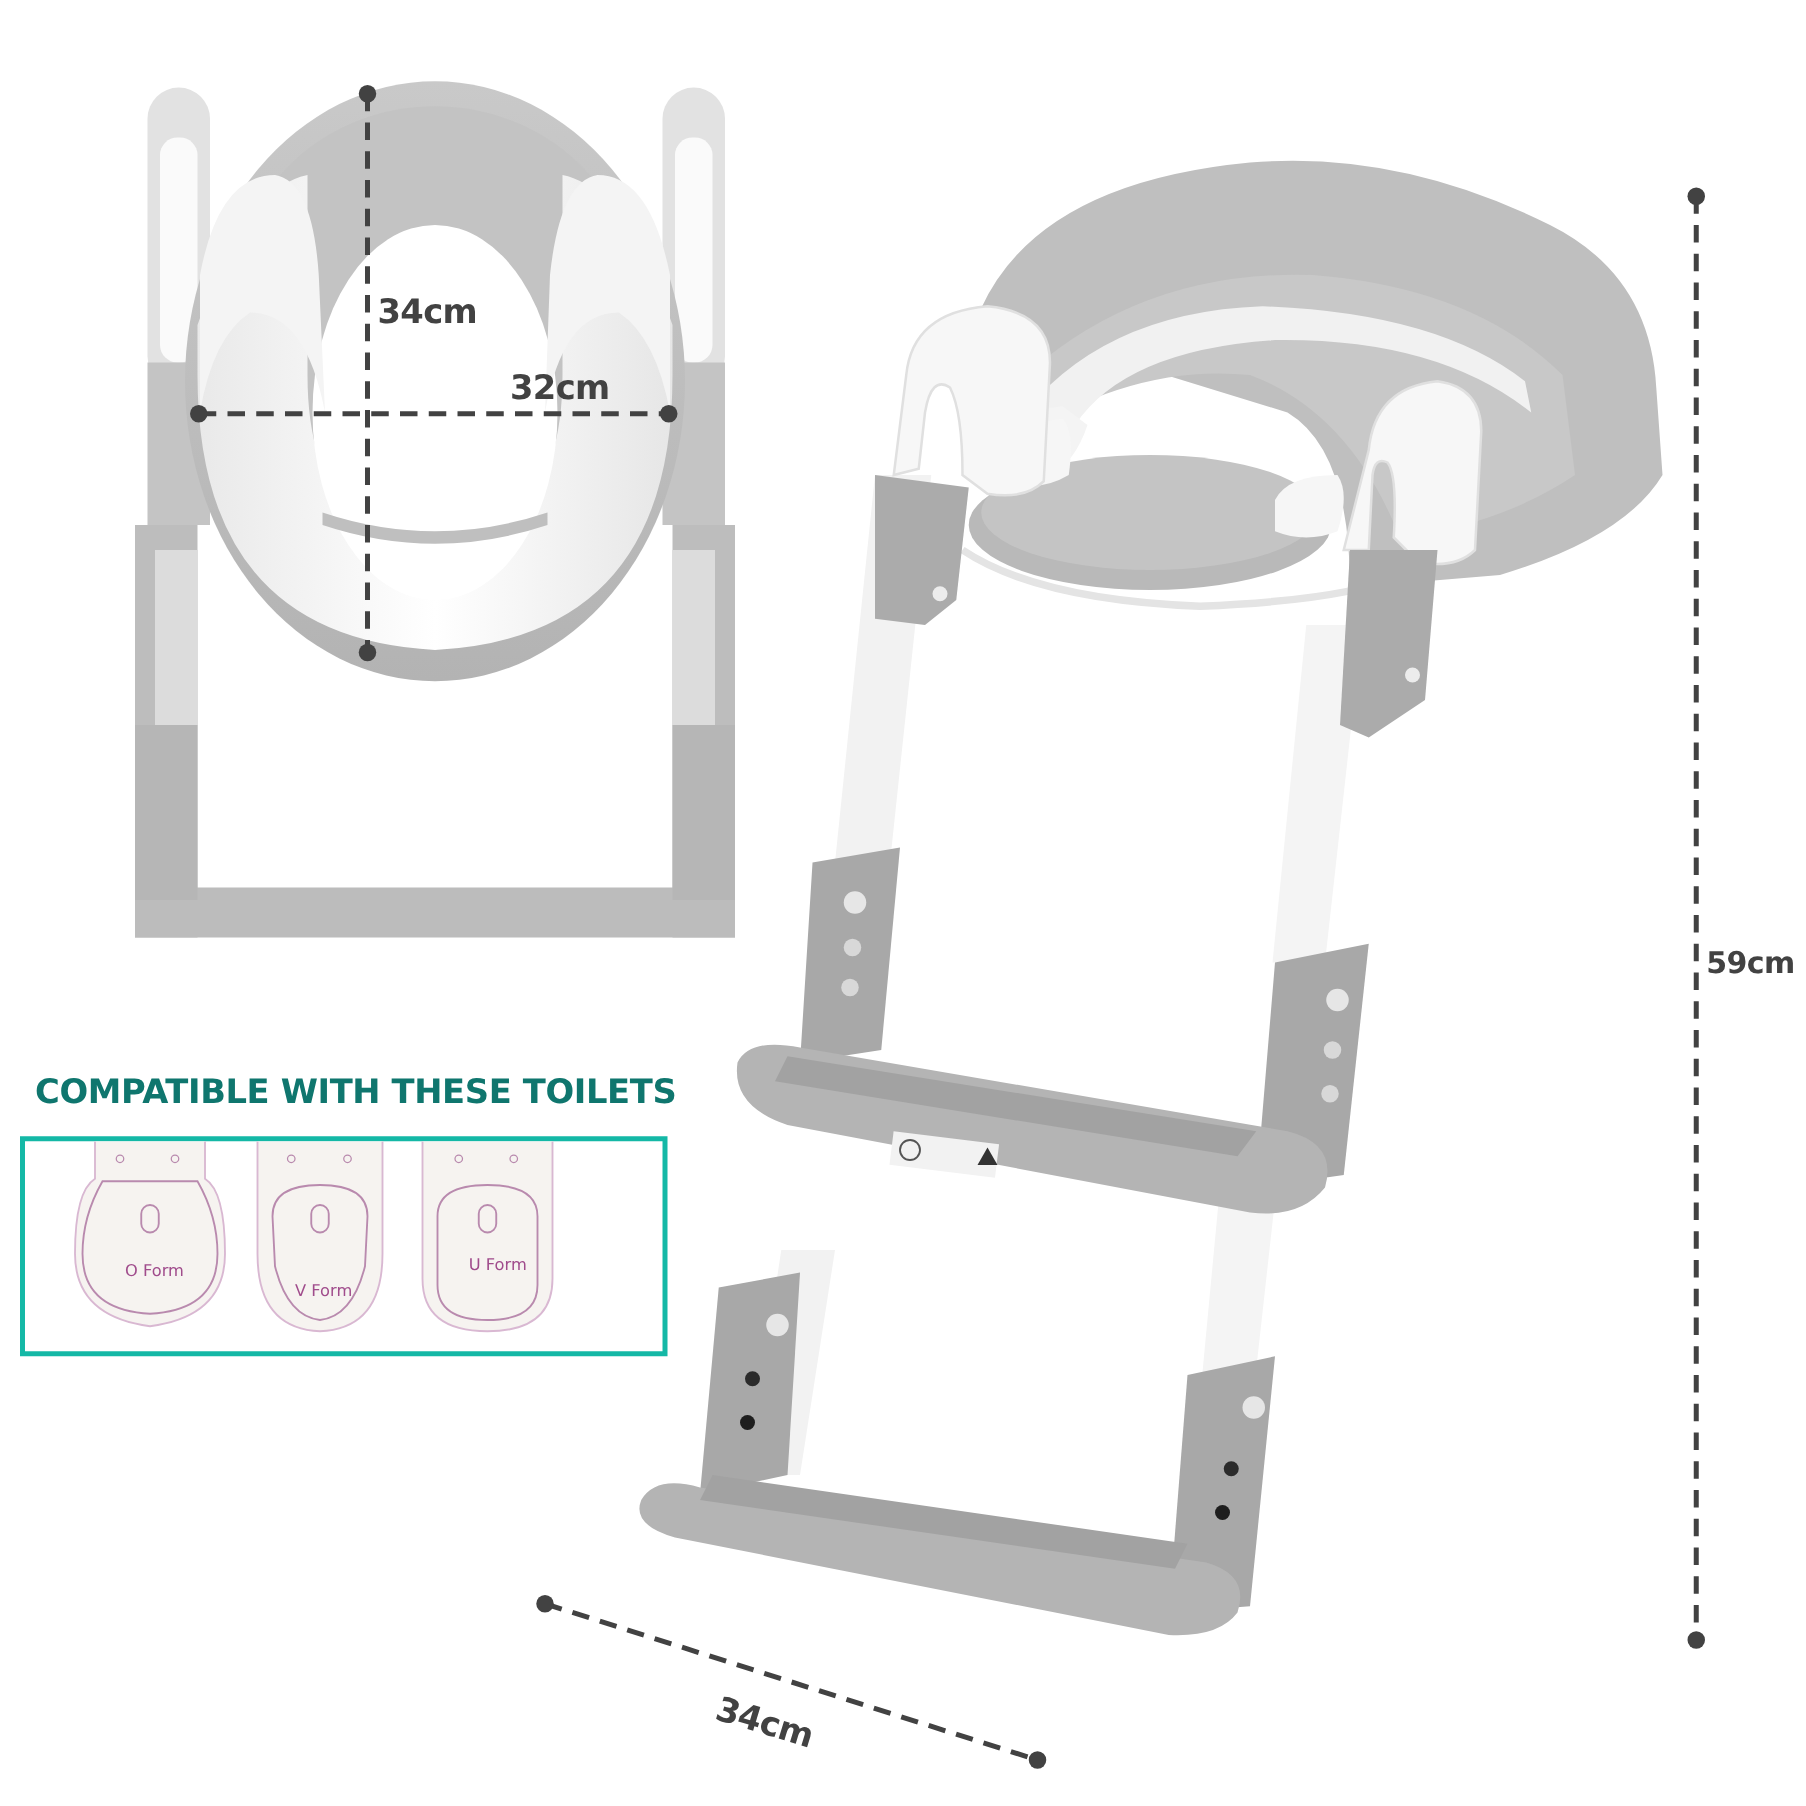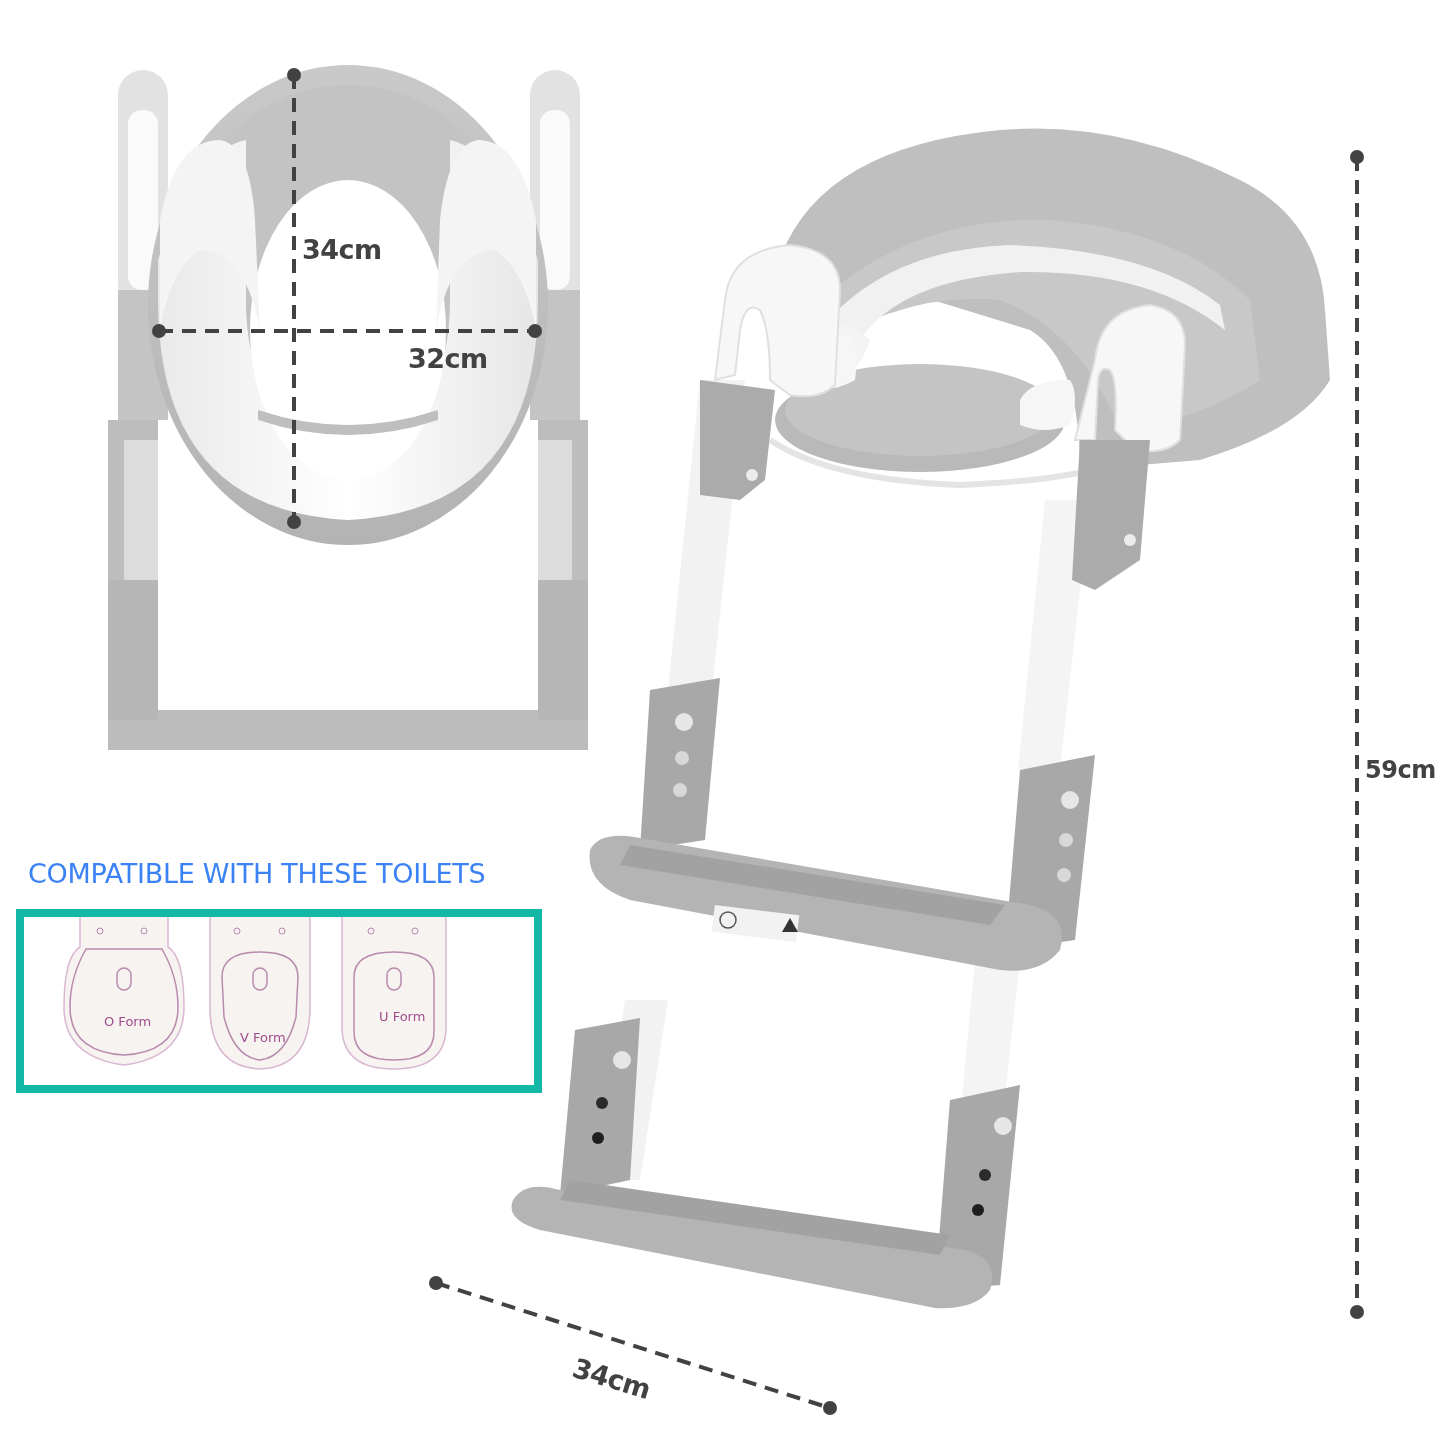--- a/index.html
+++ b/index.html
@@ -1,19 +1,19 @@
 <!DOCTYPE html>
 <html><head>
 <meta charset="utf-8">
 <style>
   html,body{margin:0;padding:0;background:#ffffff;}
   body{width:1445px;height:1445px;position:relative;overflow:hidden;font-family:"DejaVu Sans","Liberation Sans",sans-serif;}
   .dim-label{position:absolute;font-weight:bold;color:#424242;font-size:27px;letter-spacing:-0.5px;font-family:"DejaVu Sans",sans-serif;}
-  .compat-title{position:absolute;left:28px;top:858px;font-size:27px;font-weight:normal;color:#3b82f6;font-family:"DejaVu Sans",sans-serif;letter-spacing:-0.3px;white-space:nowrap;}
-  .compat-box{position:absolute;left:16px;top:909px;width:510px;height:168px;border:8px solid #14b8a6;background:#fff;overflow:hidden;}
+  .compat-title{position:absolute;left:28px;top:858px;font-size:27px;font-weight:bold;color:#0f766e;font-family:"DejaVu Sans",sans-serif;letter-spacing:-0.3px;white-space:nowrap;}
+  .compat-box{position:absolute;left:16px;top:909px;width:510px;height:168px;border:4px solid #14b8a6;background:#fff;overflow:hidden;}
   .toilet-label{position:absolute;font-size:13px;color:#a04c8c;font-family:"DejaVu Sans",sans-serif;white-space:nowrap;}
   svg{position:absolute;left:0;top:0;}
 </style>
 </head>
 <body>
 
 <svg width="1445" height="1445" viewBox="0 0 1445 1445">
   <defs>
     <linearGradient id="gSeat" x1="0" y1="0" x2="0" y2="1">
       <stop offset="0" stop-color="#c9c9c9"></stop>
@@ -130,21 +130,21 @@
   </g>
 
   <g>
     <line x1="436" y1="1283" x2="830" y2="1408" stroke="#424242" stroke-width="4" stroke-dasharray="14 9"></line>
     <circle cx="436" cy="1283" r="7" fill="#424242"></circle>
     <circle cx="830" cy="1408" r="7" fill="#424242"></circle>
   </g>
 </svg>
 
 <div class="dim-label" style="left:302px;top:234px;">34cm</div>
-<div class="dim-label" style="left:408px;top:295px;margin-top:48px;">32cm</div>
+<div class="dim-label" style="left:408px;top:295px;">32cm</div>
 <div class="dim-label" style="left:1365px;top:733px;font-size:24px;margin-top:23px;">59cm</div>
 <div class="dim-label" style="left:578px;top:1352px;transform:rotate(17deg);transform-origin:left top;">34cm</div>
 
 <div class="compat-title">COMPATIBLE WITH THESE TOILETS</div>
 <div class="compat-box">
   <svg width="510" height="168" viewBox="0 0 510 168">
 
     <g>
       <path d="M56 0 L56 30 Q40 40 40 90 Q40 140 100 148 Q160 140 160 90 Q160 40 144 30 L144 0" fill="#f6f3f0" stroke="#d9b8d2" stroke-width="1.5"></path>
       <path d="M62 32 L138 32 Q154 60 154 90 Q154 135 100 138 Q46 135 46 90 Q46 60 62 32 Z" fill="none" stroke="#b98aae" stroke-width="1.5"></path>

